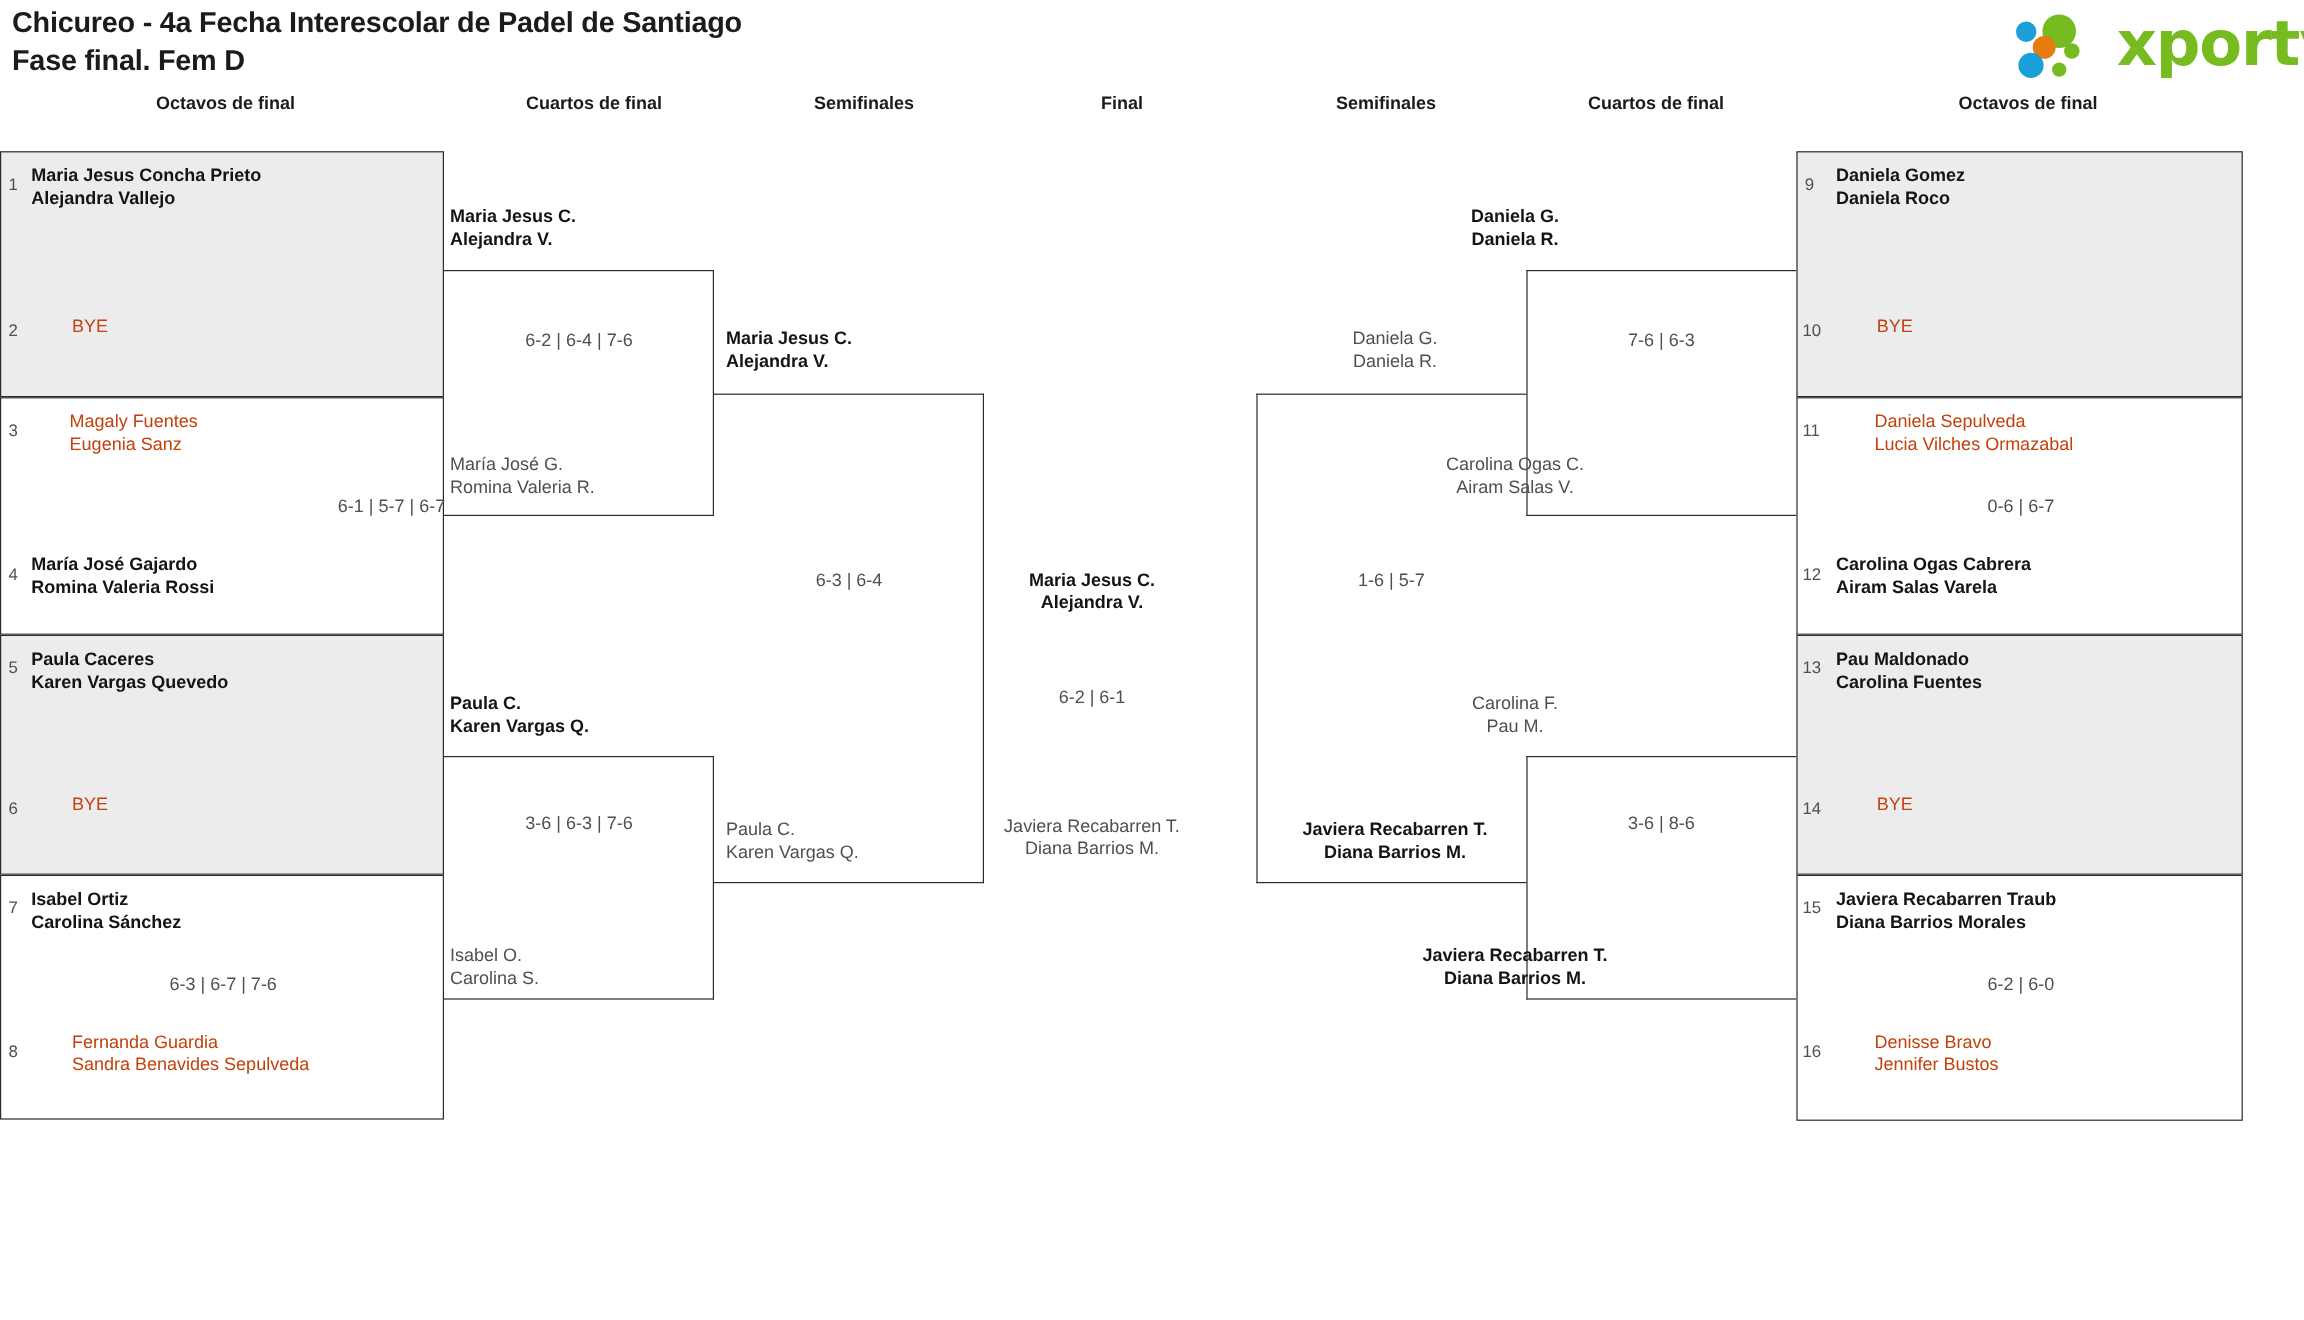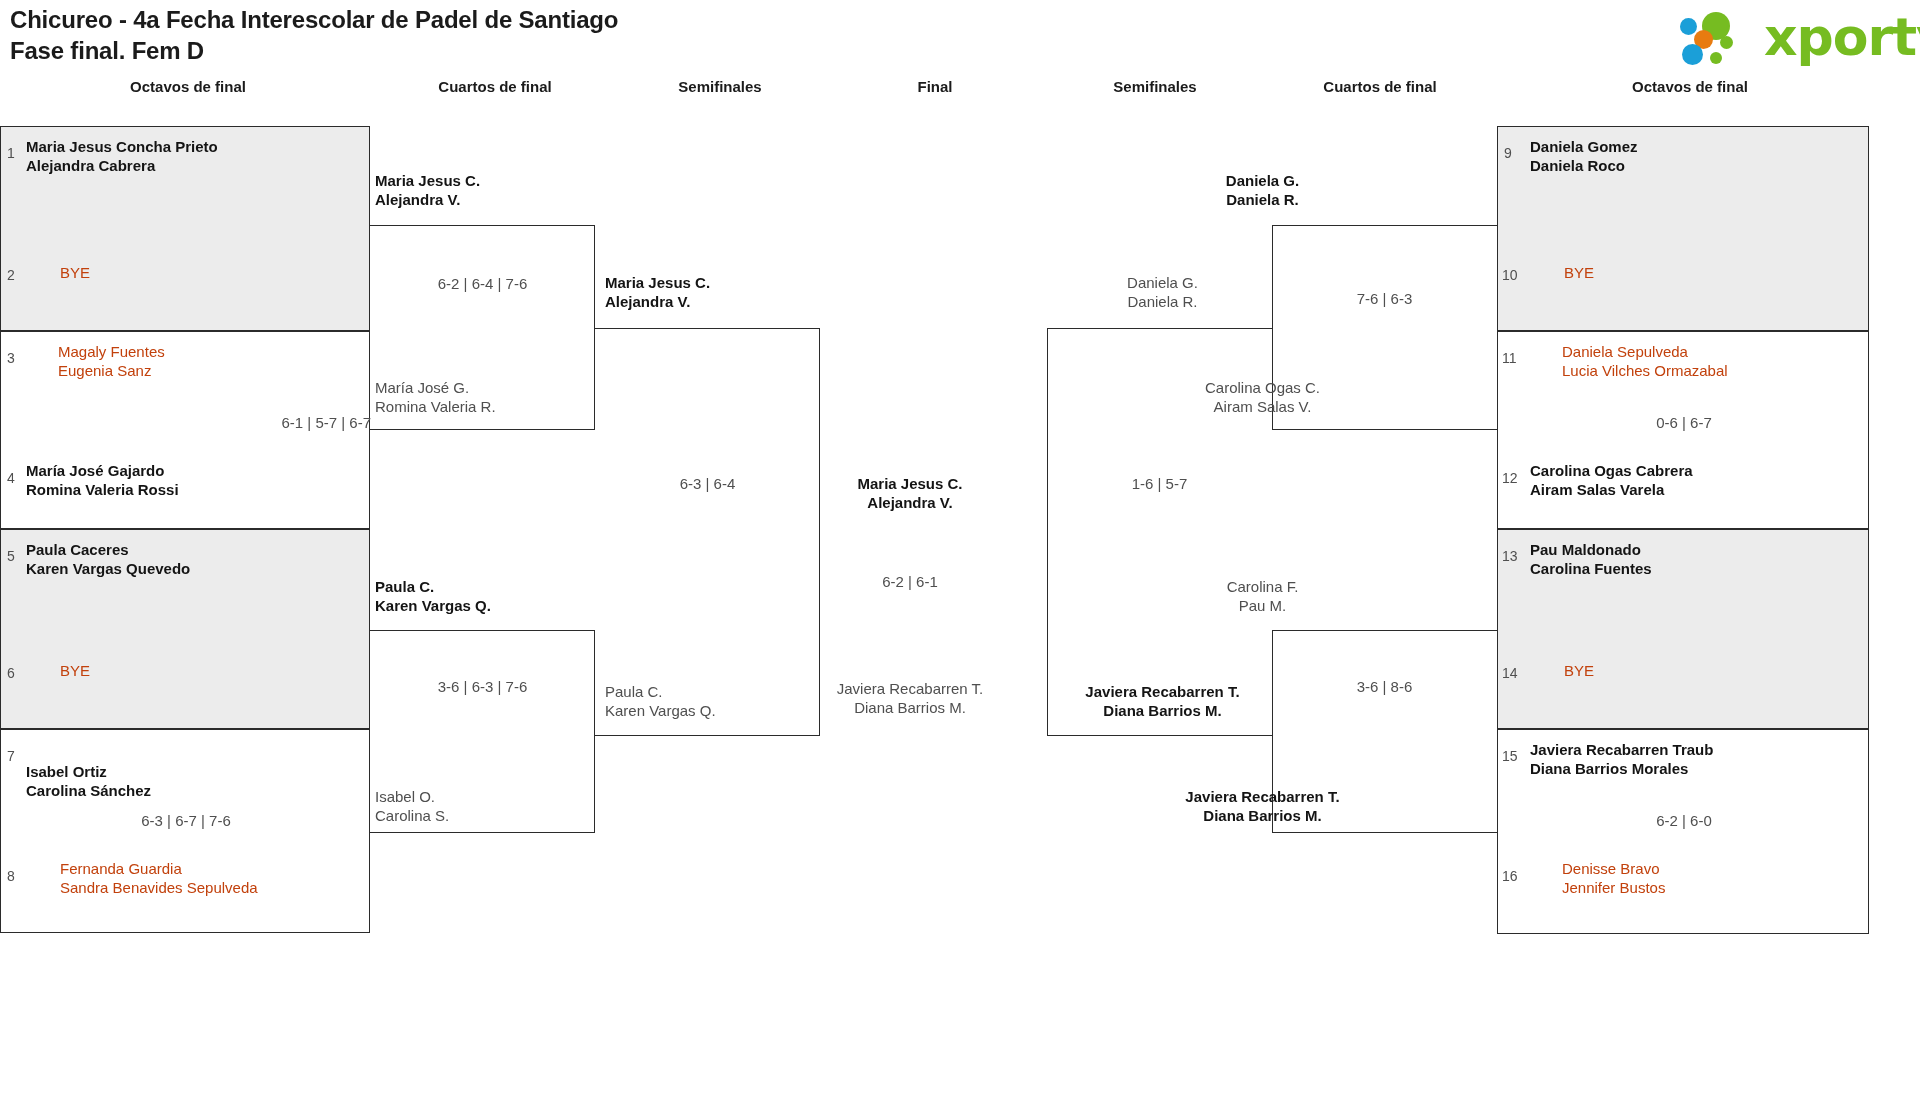--- a/index.html
+++ b/index.html
@@ -86,21 +86,21 @@
 <div class="round-header" style="left:595px; width:250px;">Semifinales</div>
 <div class="round-header" style="left:810px; width:250px;">Final</div>
 <div class="round-header" style="left:1030px;width:250px;">Semifinales</div>
 <div class="round-header" style="left:1255px;width:250px;">Cuartos de final</div>
 <div class="round-header" style="left:1500px;width:380px;">Octavos de final</div>
 
 <div class="r1-match bye" style="left:0px; top:126px; width:370px; height:205px;">
   <div class="seed" style="left:6px;  top:18px;">1</div>
   <div class="slot win" style="left:25px; top:10px;">
     <span class="nm">Maria Jesus Concha Prieto</span>
-    <span class="nm">Alejandra Cabrera</span>
+    <span class="nm">Alejandra Vallejo</span>
   </div>
   <div class="score" style="left:0; top:90px; width:370px; text-align:center;"></div>
   <div class="seed" style="left:6px;  top:140px;">2</div>
   <div class="slot lose" style="left:27px; top:136px;">
     <span class="nm">BYE</span>
   </div>
 </div>
 
 <div class="r1-match" style="left:0px; top:331px; width:370px; height:198px;">
   <div class="seed" style="left:6px;  top:18px;">3</div>
@@ -124,21 +124,21 @@
   </div>
   <div class="score" style="left:0; top:86px; width:370px; text-align:center;"></div>
   <div class="seed" style="left:6px;  top:135px;">6</div>
   <div class="slot lose" style="left:27px; top:131px;">
     <span class="nm">BYE</span>
   </div>
 </div>
 
 <div class="r1-match" style="left:0px; top:729px; width:370px; height:204px;">
   <div class="seed" style="left:6px;  top:18px;">7</div>
-  <div class="slot win" style="left:25px; top:10px;margin-top:22px;">
+  <div class="slot win" style="left:25px; top:10px;">
     <span class="nm">Isabel Ortiz</span>
     <span class="nm">Carolina Sánchez</span>
   </div>
   <div class="score" style="left:0; top:82px; width:370px; text-align:center;">6-3 | 6-7 | 7-6</div>
   <div class="seed" style="left:6px;  top:138px;">8</div>
   <div class="slot lose" style="left:27px; top:129px;">
     <span class="nm">Fernanda Guardia</span>
     <span class="nm">Sandra Benavides Sepulveda</span>
   </div>
 </div>
@@ -195,21 +195,21 @@
 <div class="adv win ralign" style="left:1040px; top:663px; width:245px;">
   <span class="nm">Javiera Recabarren T.</span>
   <span class="nm">Diana Barrios M.</span>
 </div>
 
 <div class="adv win ralign" style="left:1030px; top:152px; width:465px;">
   <span class="nm">Daniela G.</span>
   <span class="nm">Daniela R.</span>
 </div>
 <div class="connector conn-right" style="left:1272px; top:225px; width:225px; height:205px;"></div>
-<div class="score" style="left:1272px; top:275px; width:225px; text-align:center;margin-top:15px;">7-6 | 6-3</div>
+<div class="score" style="left:1272px; top:275px; width:225px; text-align:center;">7-6 | 6-3</div>
 <div class="adv lose ralign" style="left:1030px; top:359px; width:465px;">
   <span class="nm">Carolina Ogas C.</span>
   <span class="nm">Airam Salas V.</span>
 </div>
 
 <div class="adv lose ralign" style="left:1030px; top:558px; width:465px;">
   <span class="nm">Carolina F.</span>
   <span class="nm">Pau M.</span>
 </div>
 <div class="connector conn-right" style="left:1272px; top:630px; width:225px; height:203px;"></div>

